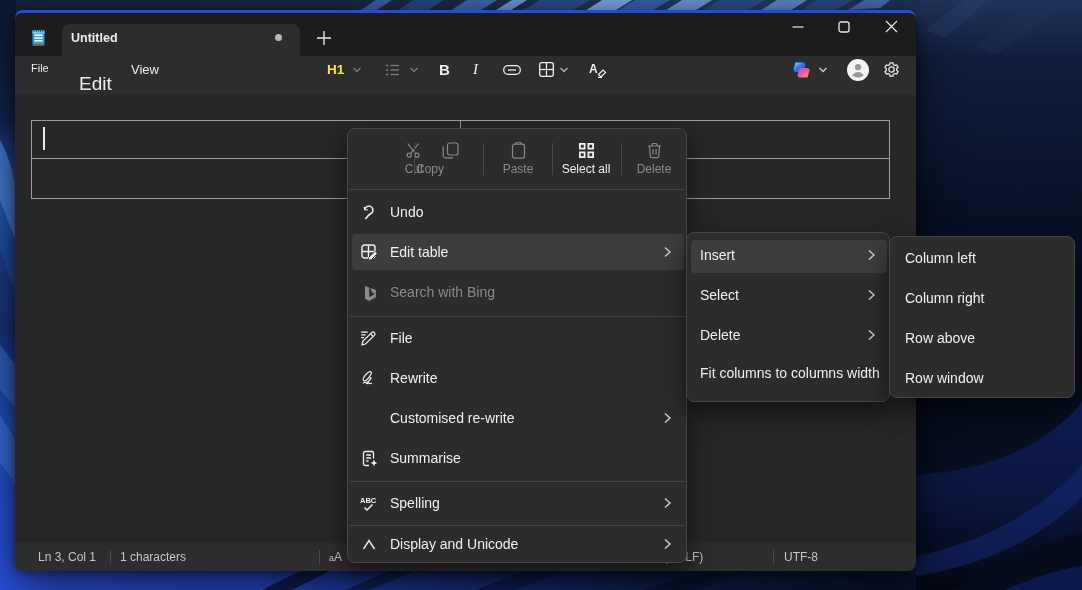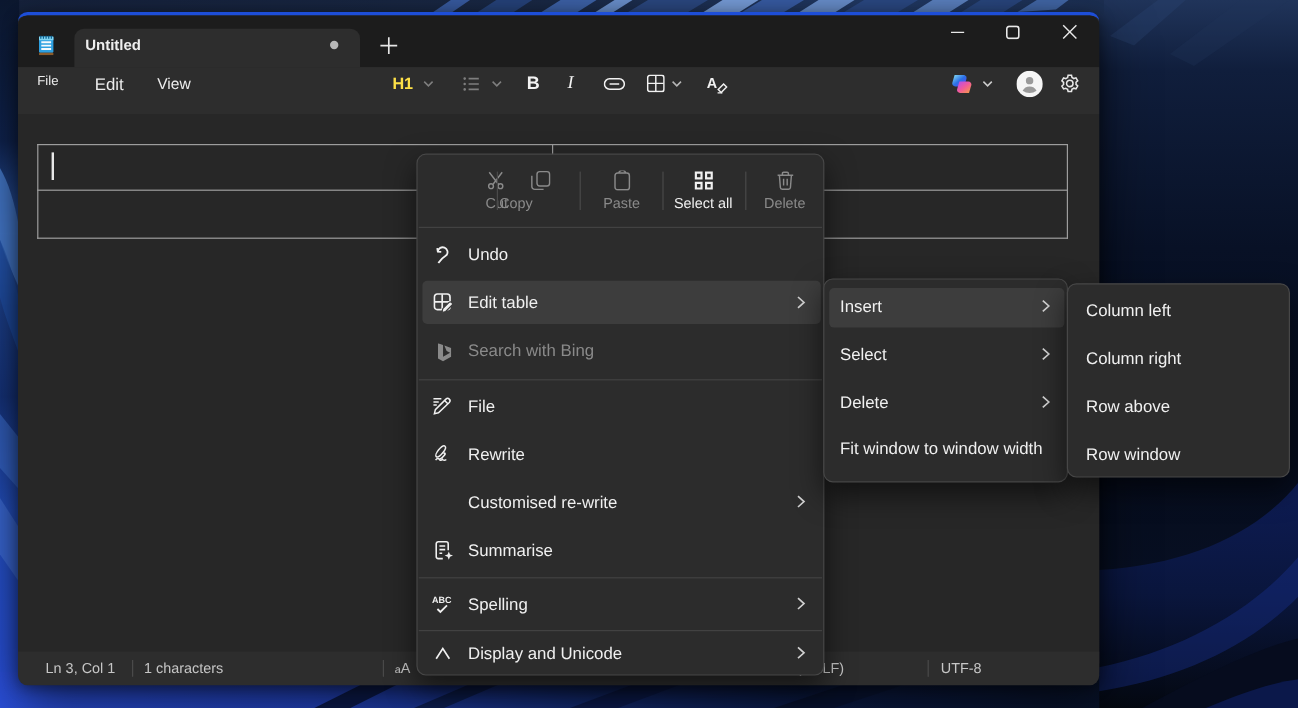--- a/index.html
+++ b/index.html
@@ -159,21 +159,21 @@
       </svg>
       <svg class="abs" style="left:823px; top:8px;" width="12" height="12" viewBox="0 0 12 12">
         <rect x="1" y="1" width="10" height="10" rx="2" fill="none" stroke="#e8e8e8" stroke-width="1.3"></rect>
       </svg>
       <svg class="abs" style="left:870px; top:7px;" width="13" height="13" viewBox="0 0 13 13">
         <path d="M1 1 L12 12 M12 1 L1 12" stroke="#e8e8e8" stroke-width="1.2"></path>
       </svg>
     </div>
     <div id="toolbar">
       <div class="abs" style="left:16px; top:6px; font-size:11px; color:#ececec;">File</div>
-      <div class="abs" style="left:64px; top:6px; font-size:14px; color:#ececec;">Edit</div>
+      <div class="abs" style="left:64px; top:17px; font-size:19px; color:#ececec;">Edit</div>
       <div class="abs" style="left:116px; top:6px; font-size:13px; color:#ececec;">View</div>
 
       <div class="abs" style="left:312px; top:6px; font-size:13.5px; font-weight:bold; color:#fde047;">H1</div>
       <svg class="abs" style="left:337px; top:9px;" width="10" height="10" viewBox="0 0 10 10">
         <path d="M1.5 3 L5 6.5 L8.5 3" fill="none" stroke="#7e7e7e" stroke-width="1.3"></path>
       </svg>
 
       <svg class="abs" style="left:371px; top:7px;" width="14" height="14" viewBox="0 0 14 14">
         <g stroke="#7e7e7e" stroke-width="1.3">
           <line x1="4.5" y1="2.5" x2="13" y2="2.5"></line>
@@ -403,21 +403,21 @@
       <path d="M5 2.5 L10 7 L5 11.5" fill="none" stroke="#d0d0d0" stroke-width="1.4"></path>
     </svg>
     <div class="mlabel" style="left:13px; top:62px;">Select</div>
     <svg class="chev" style="left:177px; top:55px;" width="14" height="14" viewBox="0 0 14 14">
       <path d="M5 2.5 L10 7 L5 11.5" fill="none" stroke="#d0d0d0" stroke-width="1.4"></path>
     </svg>
     <div class="mlabel" style="left:13px; top:102px;">Delete</div>
     <svg class="chev" style="left:177px; top:95px;" width="14" height="14" viewBox="0 0 14 14">
       <path d="M5 2.5 L10 7 L5 11.5" fill="none" stroke="#d0d0d0" stroke-width="1.4"></path>
     </svg>
-    <div class="mlabel" style="left:13px; top:140px;">Fit window to window width</div>
+    <div class="mlabel" style="left:13px; top:140px;">Fit columns to columns width</div>
   </div>
   <div class="menu" id="submenu2" style="left:889px; top:236px; width:186px; height:162px;">
     <div class="mlabel" style="left:15px; top:21px;">Column left</div>
     <div class="mlabel" style="left:15px; top:61px;">Column right</div>
     <div class="mlabel" style="left:15px; top:101px;">Row above</div>
     <div class="mlabel" style="left:15px; top:141px;">Row window</div>
   </div>
 </div>
 
 </body></html>

